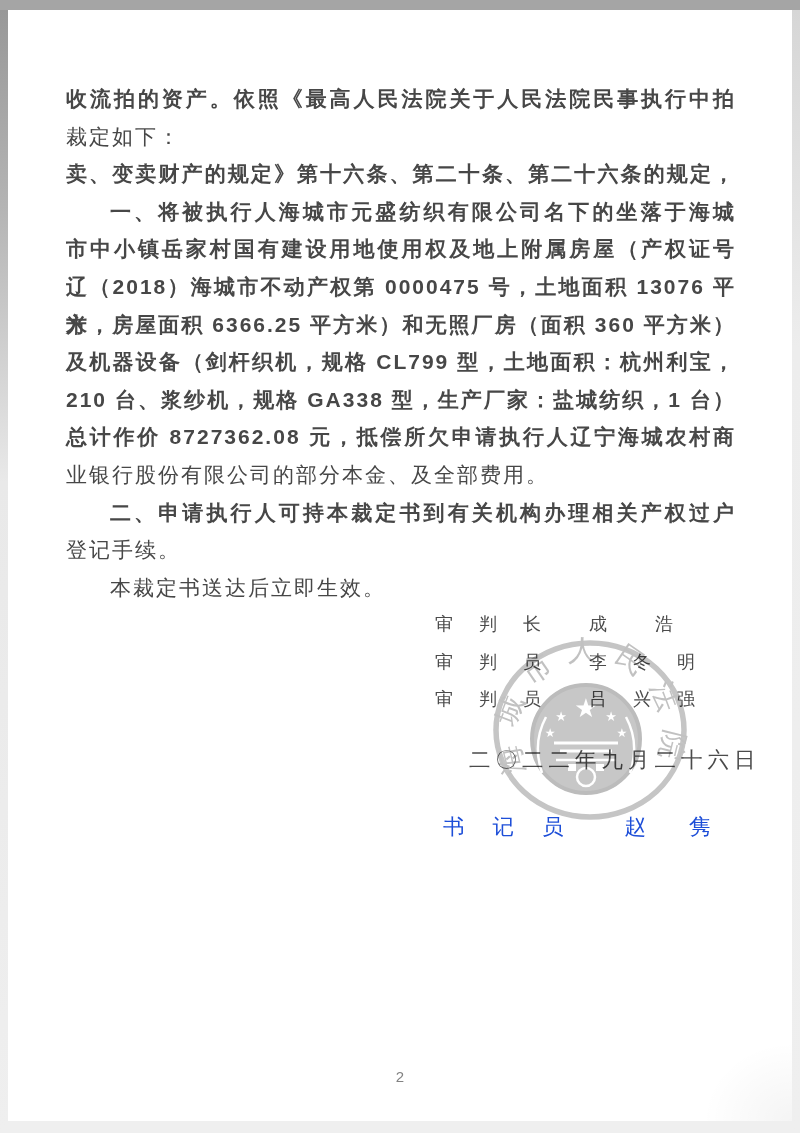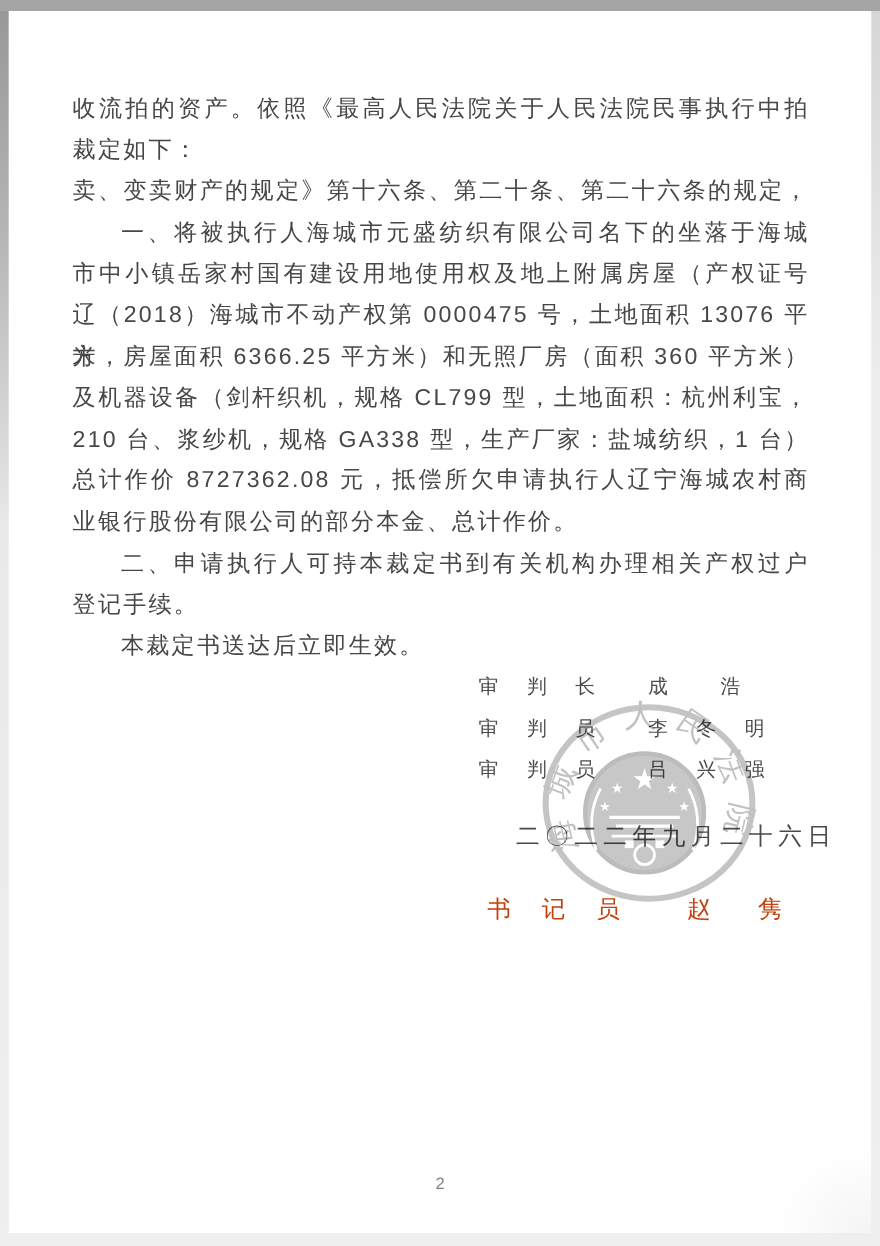--- a/index.html
+++ b/index.html
@@ -31,21 +31,21 @@
   .body-text{
     position:absolute;left:58px;top:70px;width:670px;
     color:#474747;font-size:21px;
     filter:blur(.3px);
   }
   .line{
     height:37.6px;line-height:37.6px;letter-spacing:2px;
     white-space:nowrap;
   }
   .line.justify{
-    white-space:normal;text-align:justify;text-align-last:justify;
+    white-space:normal;text-align:justify;text-align-last:justify;font-weight:bold;
     -moz-text-align-last:justify;
   }
   .line.indent{padding-left:44px;}
 
   .sig-block{
     position:absolute;left:427px;top:596px;color:#4b4b4b;font-size:18px;
     filter:blur(.3px);
   }
   .sig-row{height:37.5px;line-height:37.5px;white-space:nowrap;}
   .sig-row .role{letter-spacing:26px;}
@@ -54,21 +54,21 @@
   .sig-row .name3{letter-spacing:26px;}
 
   .date-line{
     position:absolute;left:429px;top:732px;height:37px;line-height:37px;
     color:#4b4b4b;font-size:21.5px;letter-spacing:5px;white-space:nowrap;
     filter:blur(.3px);
     margin-left:32px;
   }
   .clerk-line{
     position:absolute;left:435px;top:799px;height:37px;line-height:37px;
-    color:#c2410c;font-size:21.5px;white-space:nowrap;
+    color:#1d4ed8;font-size:21.5px;white-space:nowrap;
     filter:blur(.3px);
   }
   .clerk-line .role{letter-spacing:28px;}
   .clerk-line .name{margin-left:27px;letter-spacing:43px;}
 
   .page-number{
     position:absolute;left:0;top:1058px;width:784px;text-align:center;
     color:#828282;font-size:15px;
   }
 
@@ -92,21 +92,21 @@
       <div class="line justify">收流拍的资产。依照《最高人民法院关于人民法院民事执行中拍</div>
       <div class="line">裁定如下：</div>
       <div class="line justify">卖、变卖财产的规定》第十六条、第二十条、第二十六条的规定，</div>
       <div class="line justify indent">一、将被执行人海城市元盛纺织有限公司名下的坐落于海城</div>
       <div class="line justify">市中小镇岳家村国有建设用地使用权及地上附属房屋（产权证号</div>
       <div class="line justify">辽（2018）海城市不动产权第 0000475 号，土地面积 13076 平方</div>
       <div class="line justify">米，房屋面积 6366.25 平方米）和无照厂房（面积 360 平方米）</div>
       <div class="line justify">及机器设备（剑杆织机，规格 CL799 型，土地面积：杭州利宝，</div>
       <div class="line justify">210 台、浆纱机，规格 GA338 型，生产厂家：盐城纺织，1 台）</div>
       <div class="line justify">总计作价 8727362.08 元，抵偿所欠申请执行人辽宁海城农村商</div>
-      <div class="line">业银行股份有限公司的部分本金、总计作价。</div>
+      <div class="line">业银行股份有限公司的部分本金、及全部费用。</div>
       <div class="line justify indent">二、申请执行人可持本裁定书到有关机构办理相关产权过户</div>
       <div class="line">登记手续。</div>
       <div class="line indent">本裁定书送达后立即生效。</div>
     </div>
 
   <div class="sig-block">
       <div class="sig-row"><span class="role">审判长</span><span class="name name2">成浩</span></div>
       <div class="sig-row"><span class="role">审判员</span><span class="name name3">李冬明</span></div>
       <div class="sig-row"><span class="role">审判员</span><span class="name name3">吕兴强</span></div>
     </div>

